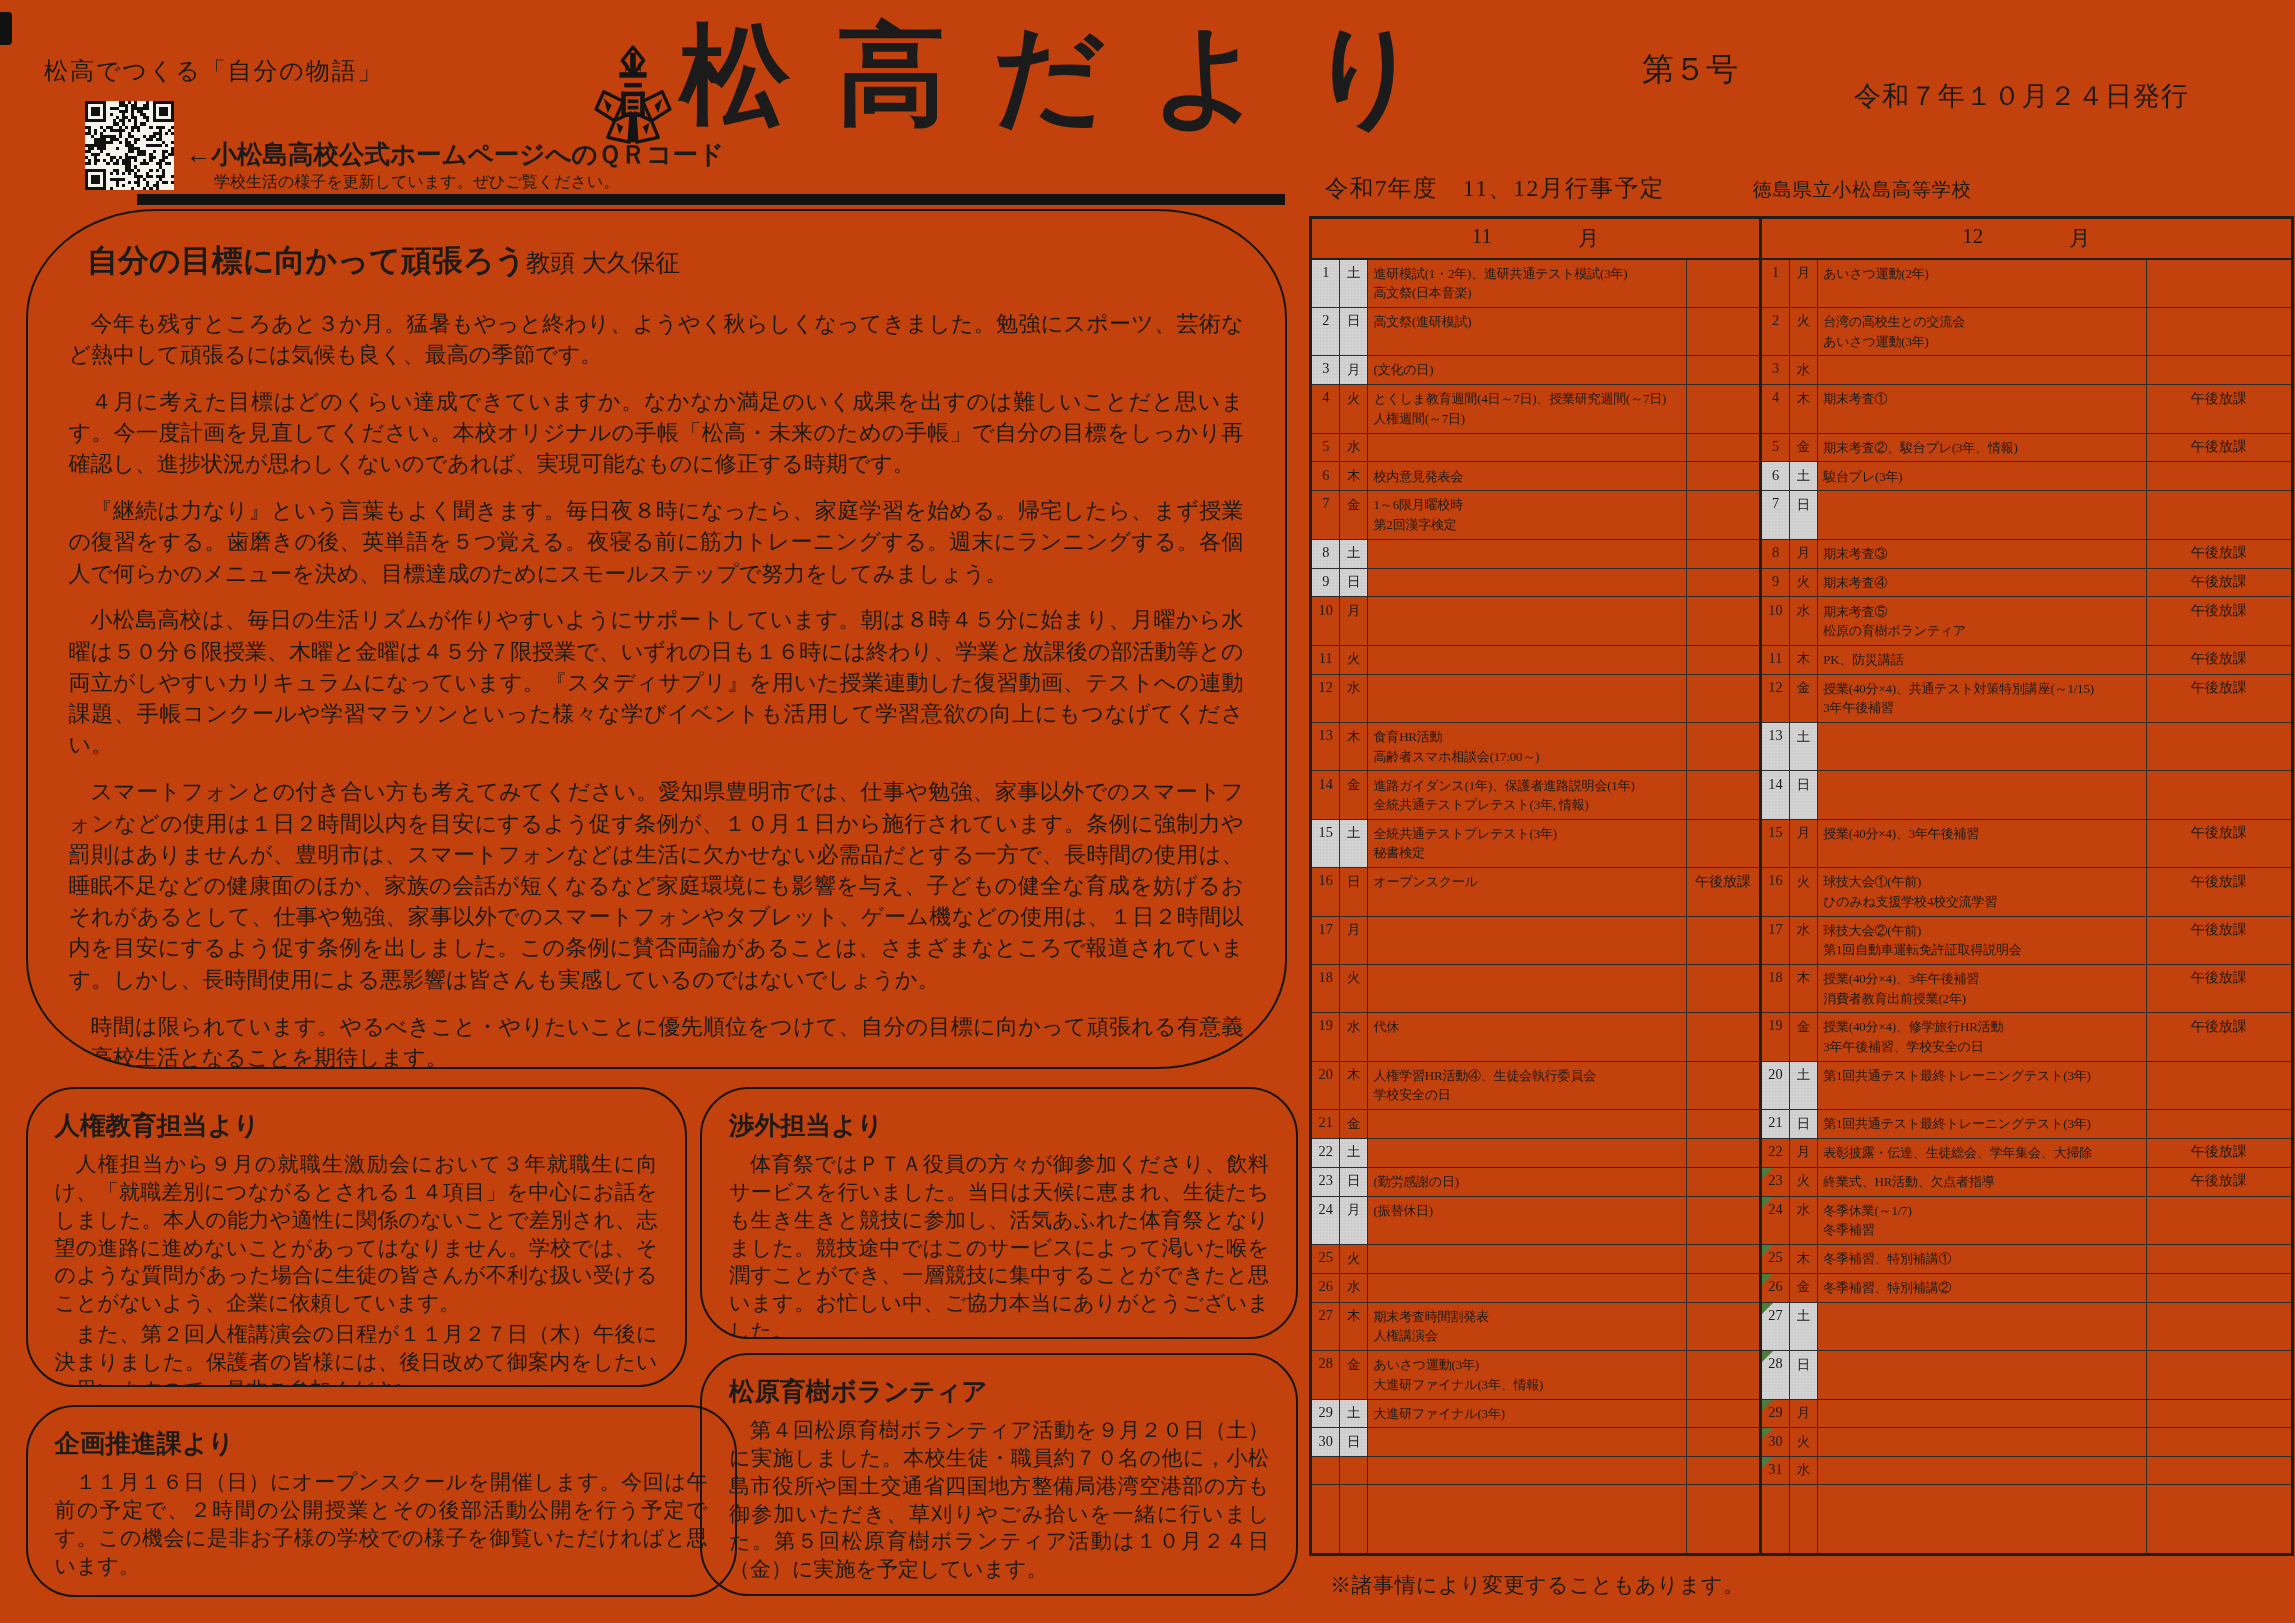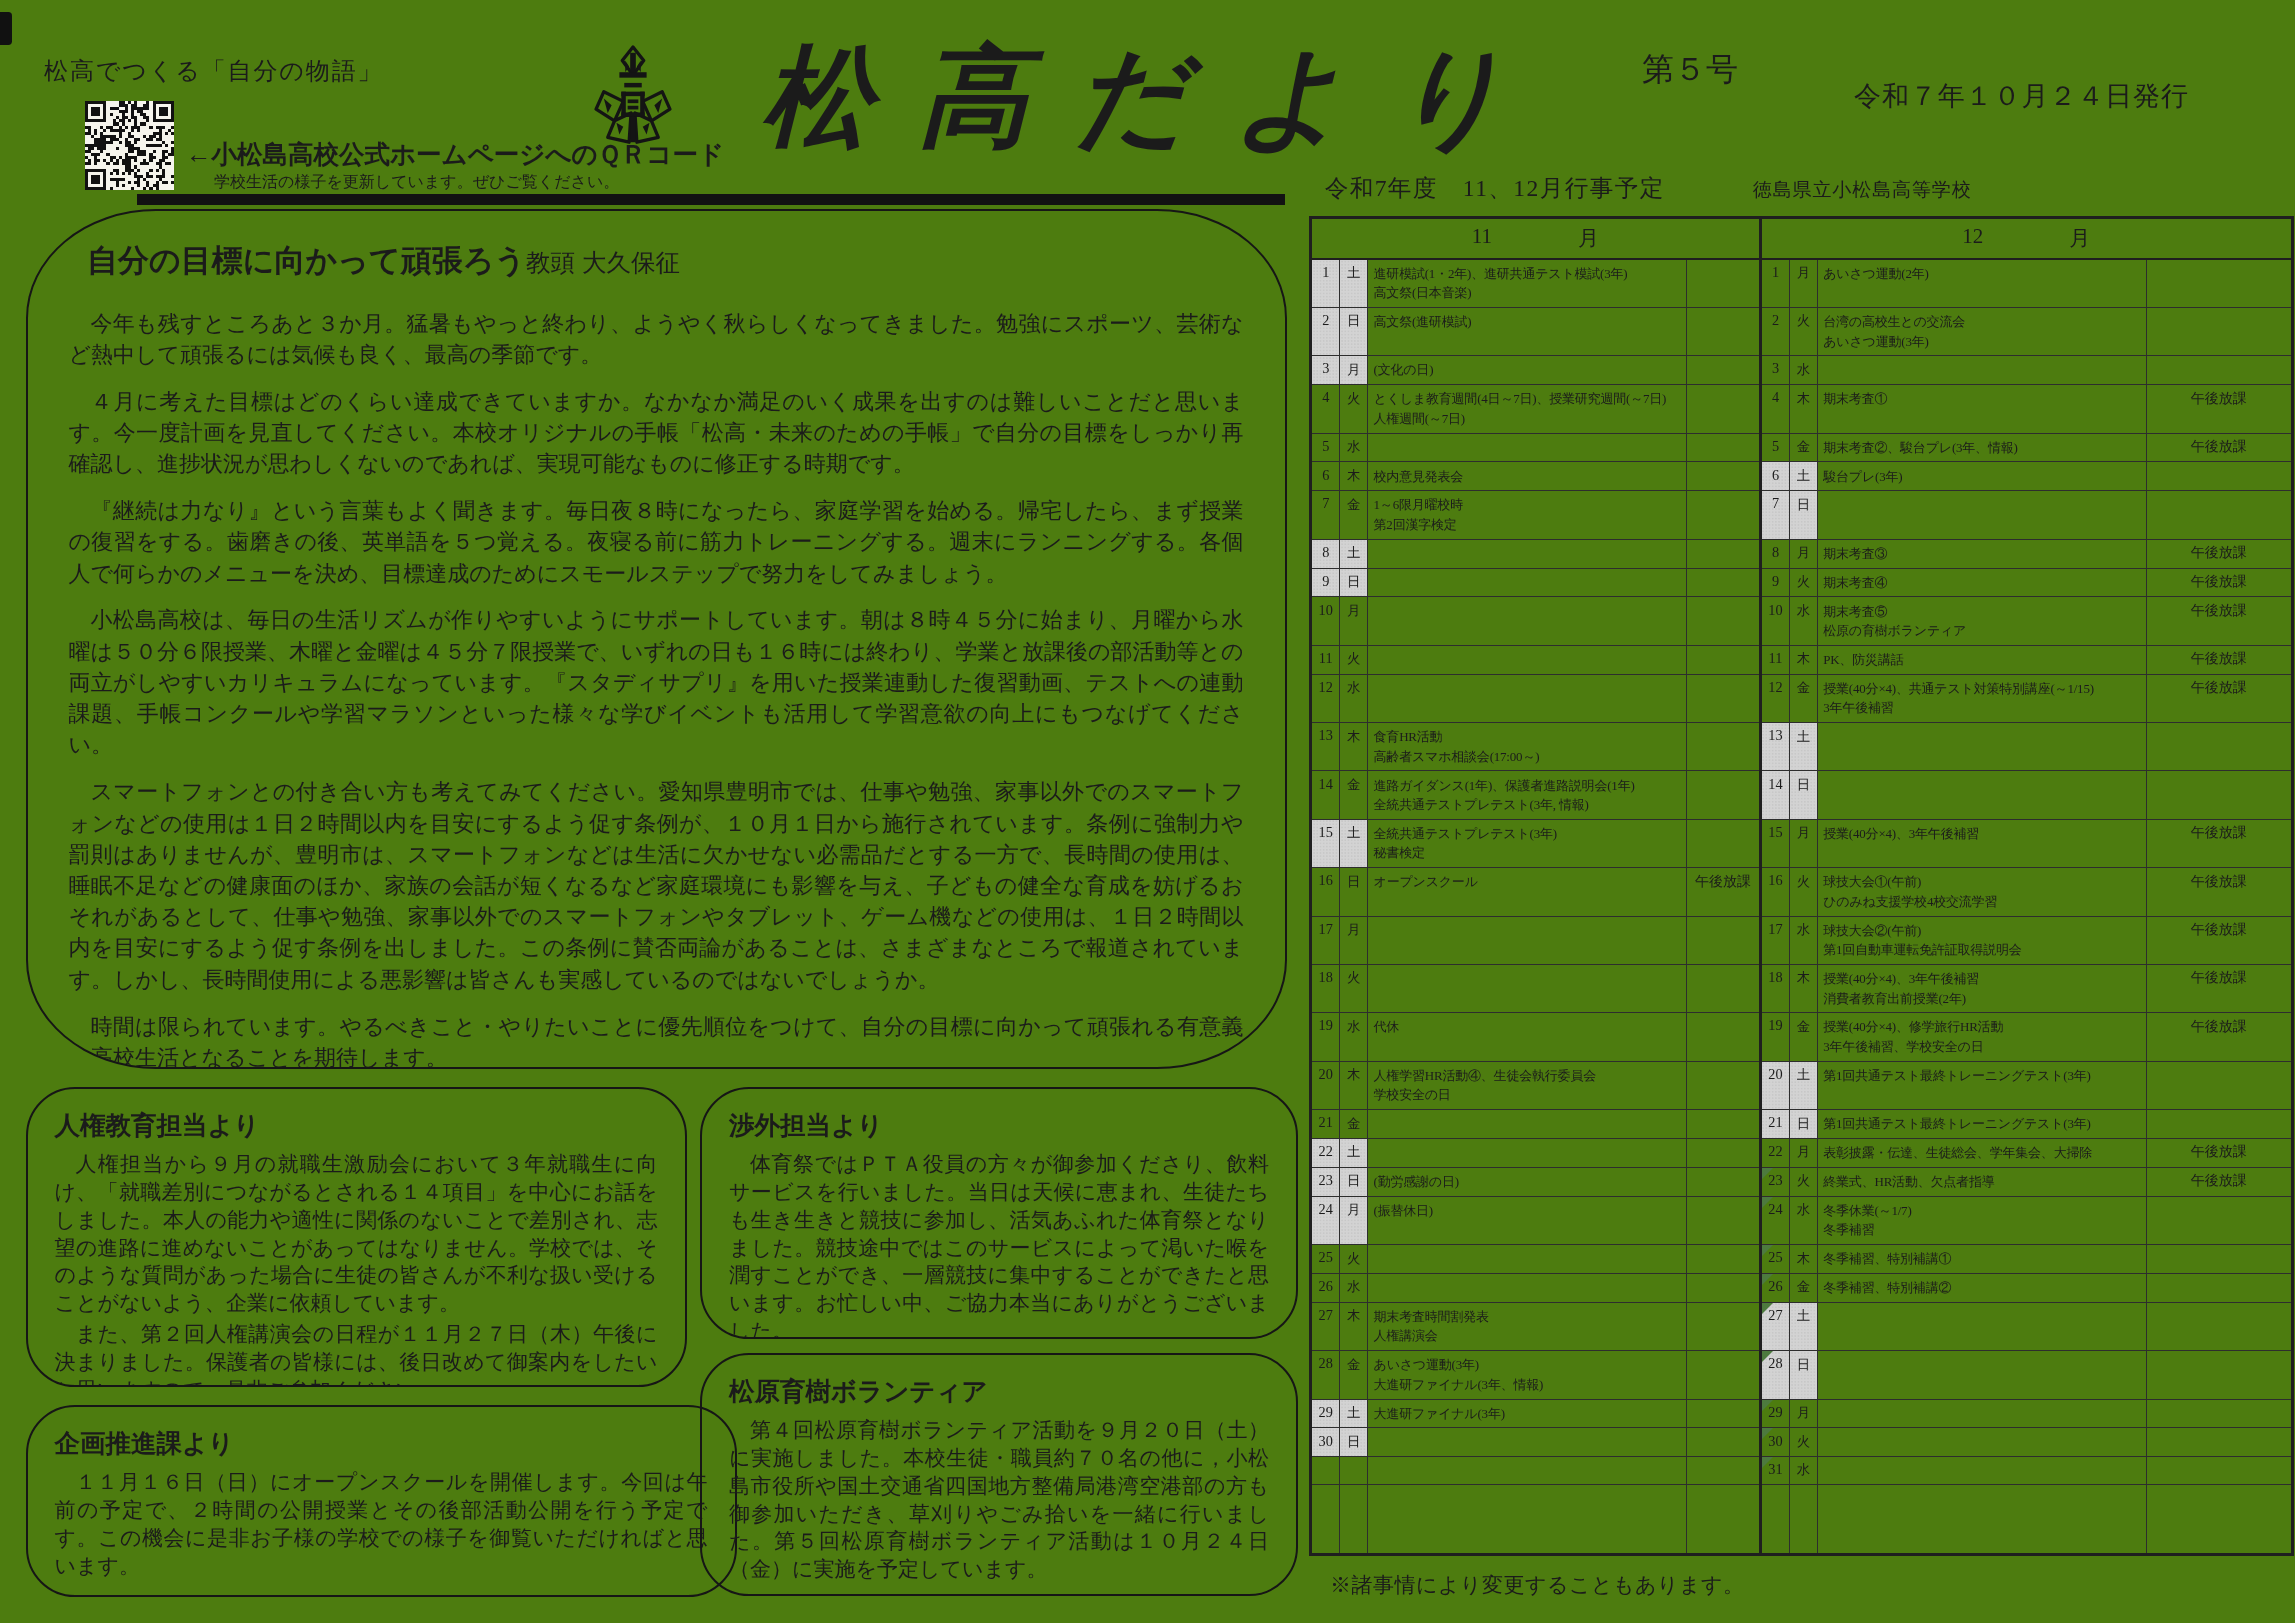--- a/index.html
+++ b/index.html
@@ -1,29 +1,29 @@
 <!DOCTYPE html>
 <html style="font-size:7.4px"><head>
 <meta charset="utf-8">
 <style>
   html,body{margin:0;padding:0;background:#888;}
-  .page{position:relative;width:2295px;height:1623px;background:#4d7c0f;overflow:hidden;
+  .page{position:relative;width:2295px;height:1623px;background:#c2410c;overflow:hidden;
         font-family:"Liberation Serif","DejaVu Serif",serif;color:#1b1b1b;}
   [data-name]{box-sizing:border-box;}
 
   
   .tagline{position:absolute;left:44px;top:55px;font-size:24px;letter-spacing:1.9px;}
   .qr{position:absolute;left:85px;top:101px;width:89px;height:89px;}
   .qr-caption{position:absolute;left:186px;top:137px;font-size:25.5px;font-weight:bold;
               font-family:"Liberation Sans","DejaVu Sans",sans-serif;}
   .qr-sub{position:absolute;left:214px;top:172px;font-size:16px;font-weight:normal;
           font-family:"Liberation Sans","DejaVu Sans",sans-serif;}
   .crest{position:absolute;left:584px;top:45px;width:98px;height:105px;}
-  .big-title{position:absolute;left:680px;top:41px;width:953px;text-align:center;
-             font-size:110px;font-weight:bold;letter-spacing:0.42em;line-height:1.05;white-space:nowrap;font-style:italic;}
+  .big-title{position:absolute;left:680px;top:19px;width:953px;
+             font-size:110px;font-weight:bold;letter-spacing:0.42em;line-height:1.05;white-space:nowrap;}
   .issue-no{position:absolute;left:1642px;top:48px;font-size:32px;font-weight:normal;
             font-family:"Liberation Sans","DejaVu Sans",sans-serif;}
   .issue-date{position:absolute;left:1854px;top:78px;font-size:27px;
               font-family:"Liberation Sans","DejaVu Sans",sans-serif;letter-spacing:0.9px;}
   .hr-bar{position:absolute;left:137px;top:194px;width:1148px;height:10.6px;background:#121212;}
   .artifact{position:absolute;left:0;top:12px;width:12px;height:33px;background:#111;border-radius:0 3.7px 3.7px 0;}
 
   
   .box{position:absolute;border:2.8px solid #161616;overflow:hidden;}
   .main-box{left:25.5px;top:209px;width:1261px;height:860px;border-radius:130px/109px;

